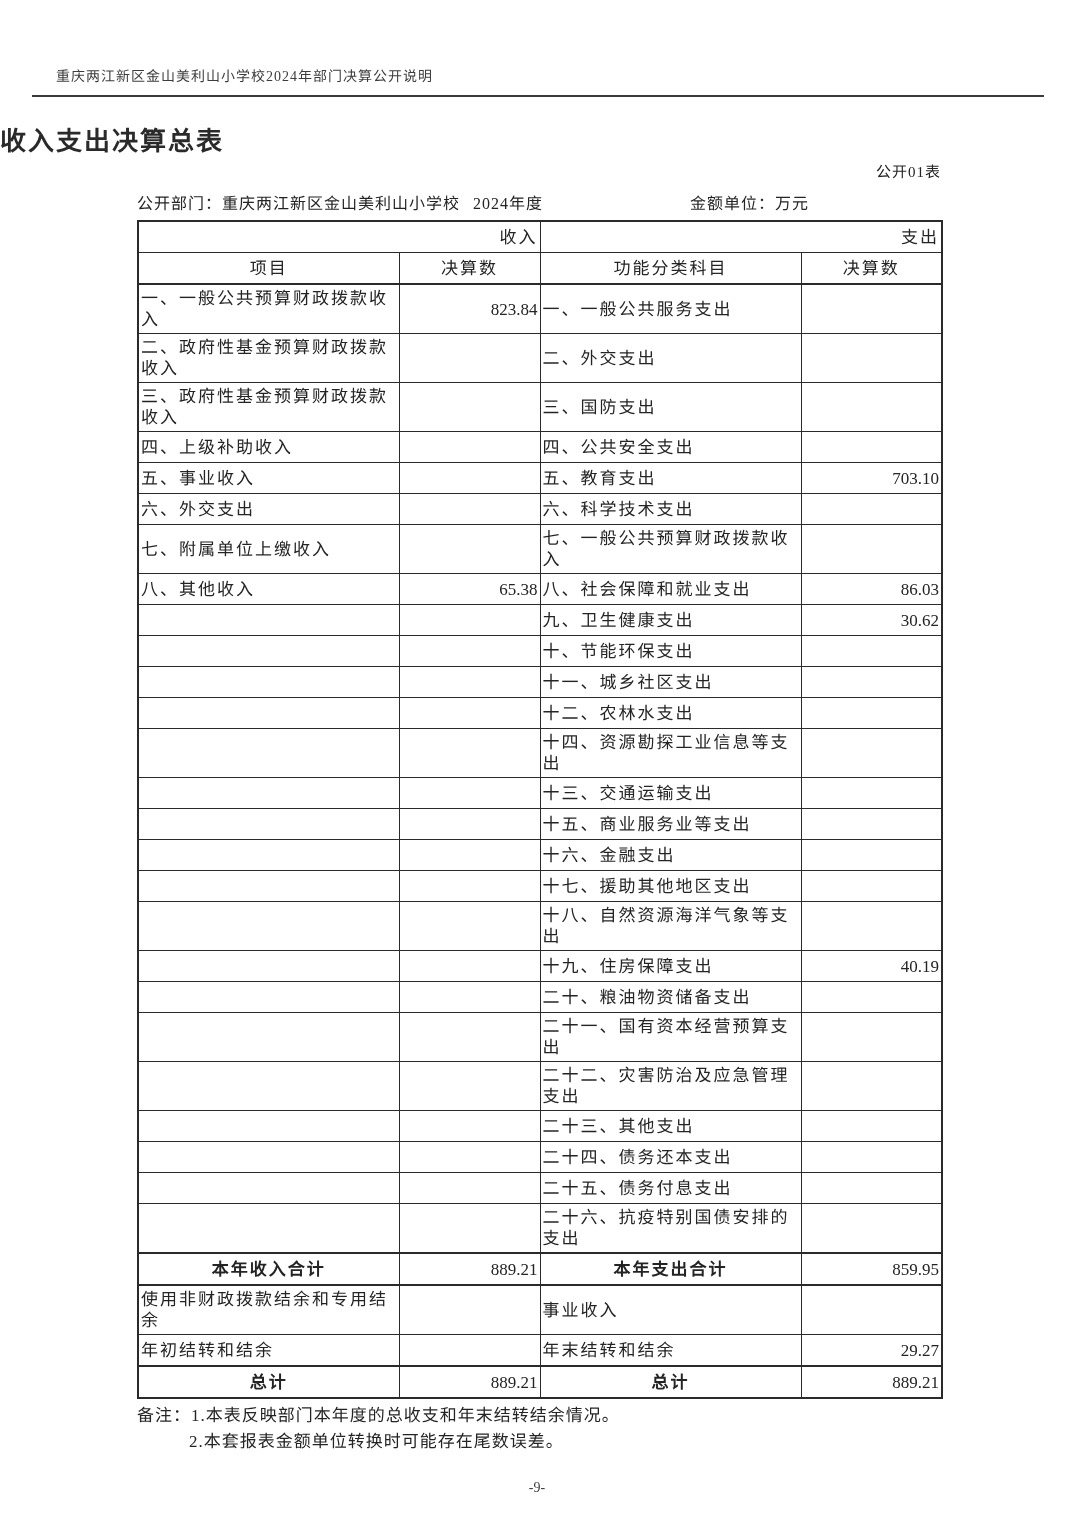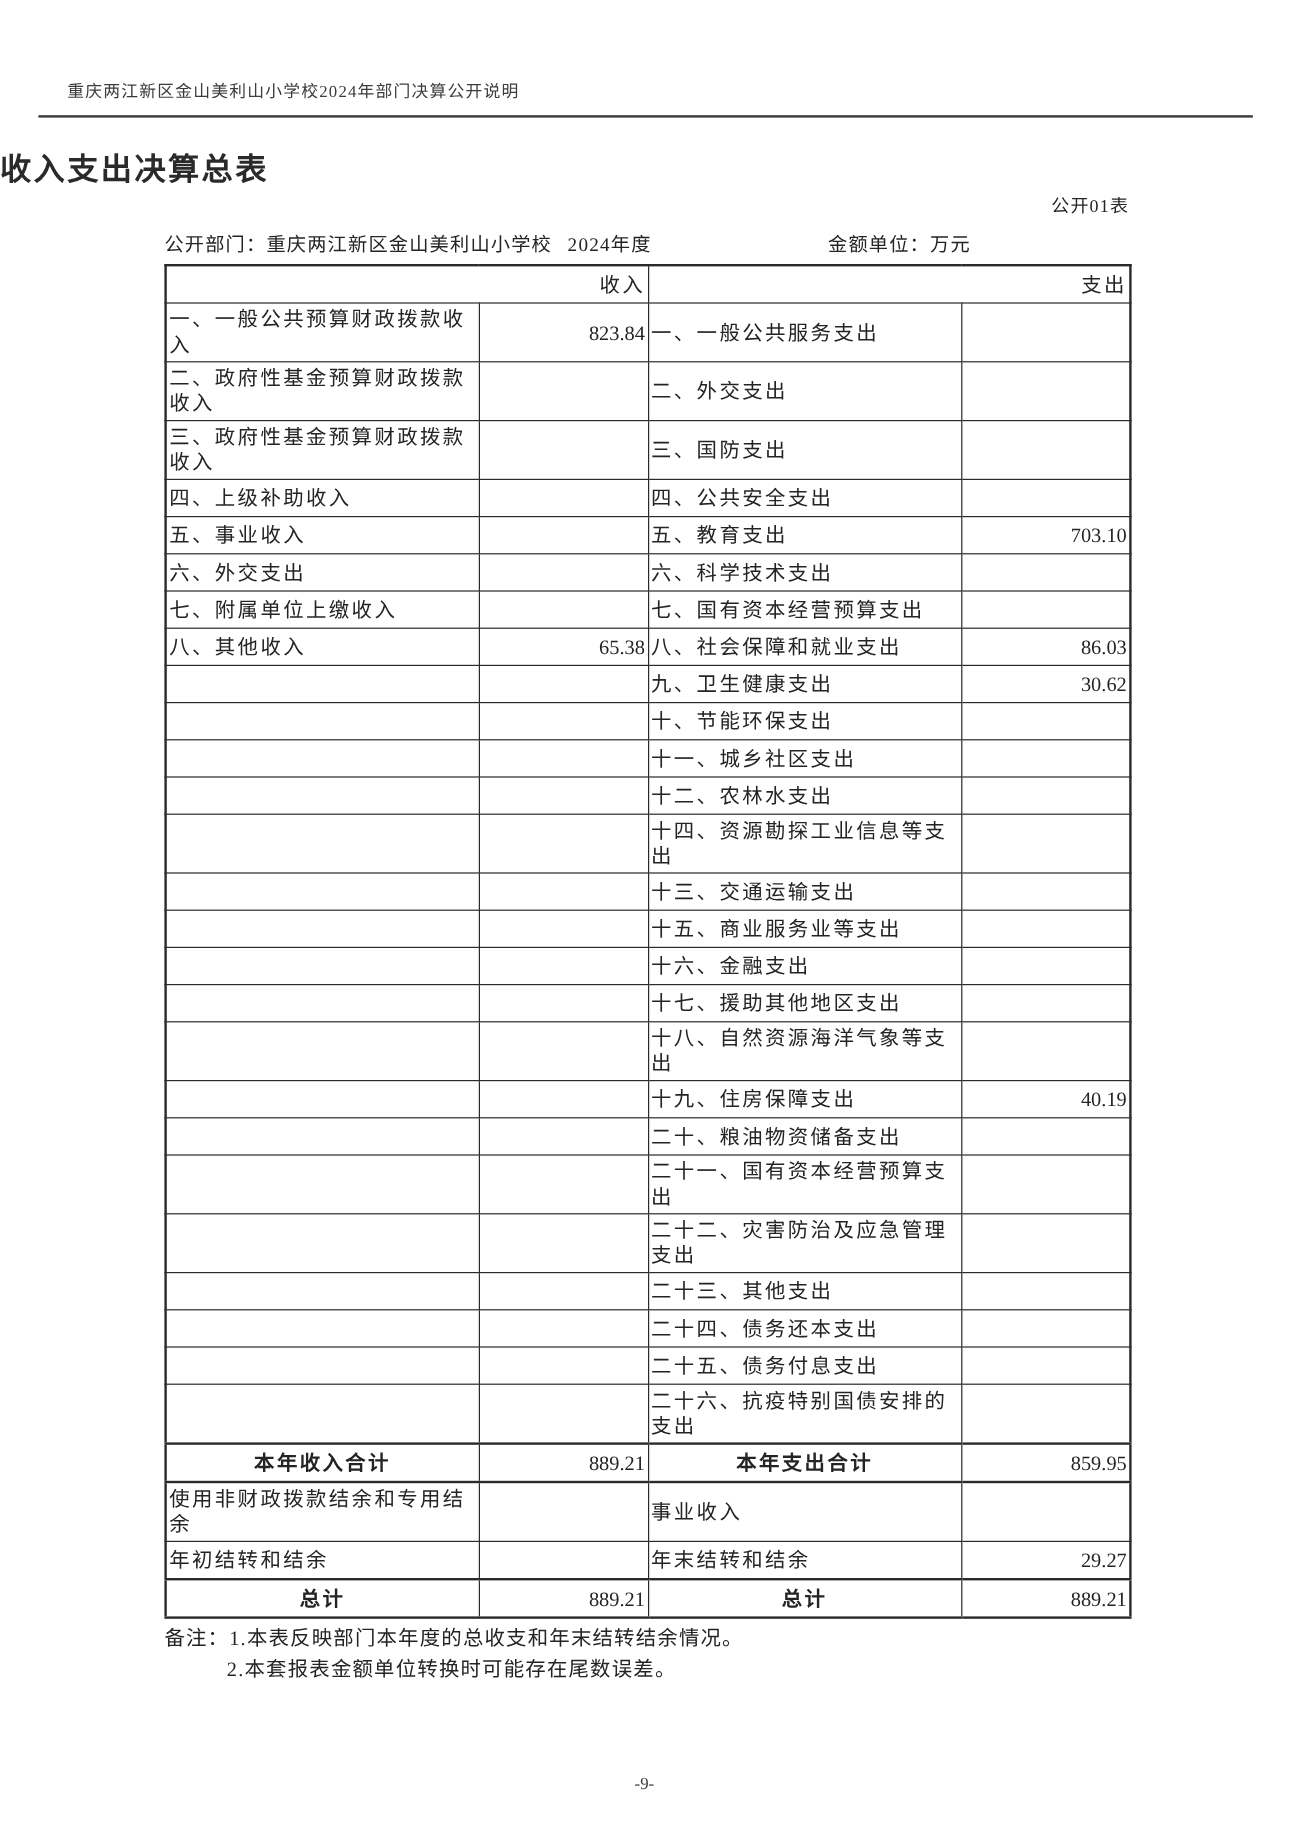--- a/index.html
+++ b/index.html
@@ -86,20 +86,26 @@
         <col style="width:261px">
         <col style="width:141px">
         <col style="width:261px">
         <col style="width:141px">
       </colgroup>
       <thead>
         <tr class="section-row">
           <th colspan="2">收入</th>
           <th colspan="2">支出</th>
         </tr>
+        <tr class="cols-row">
+          <th>项目</th>
+          <th>决算数</th>
+          <th>功能分类科目</th>
+          <th>决算数</th>
+        </tr>
       </thead>
       <tbody>
           <tr>
             <td class="c-item">一、一般公共预算财政拨款收入</td>
             <td class="c-val">823.84</td>
             <td class="c-item">一、一般公共服务支出</td>
             <td class="c-val"></td>
           </tr>
           <tr>
             <td class="c-item">二、政府性基金预算财政拨款收入</td>
@@ -127,21 +133,21 @@
           </tr>
           <tr>
             <td class="c-item">六、外交支出</td>
             <td class="c-val"></td>
             <td class="c-item">六、科学技术支出</td>
             <td class="c-val"></td>
           </tr>
           <tr>
             <td class="c-item">七、附属单位上缴收入</td>
             <td class="c-val"></td>
-            <td class="c-item">七、国有资本经营预算支出</td>
+            <td class="c-item">七、一般公共预算财政拨款收入</td>
             <td class="c-val"></td>
           </tr>
           <tr>
             <td class="c-item">八、其他收入</td>
             <td class="c-val">65.38</td>
             <td class="c-item">八、社会保障和就业支出</td>
             <td class="c-val">86.03</td>
           </tr>
           <tr>
             <td class="c-item"></td>

